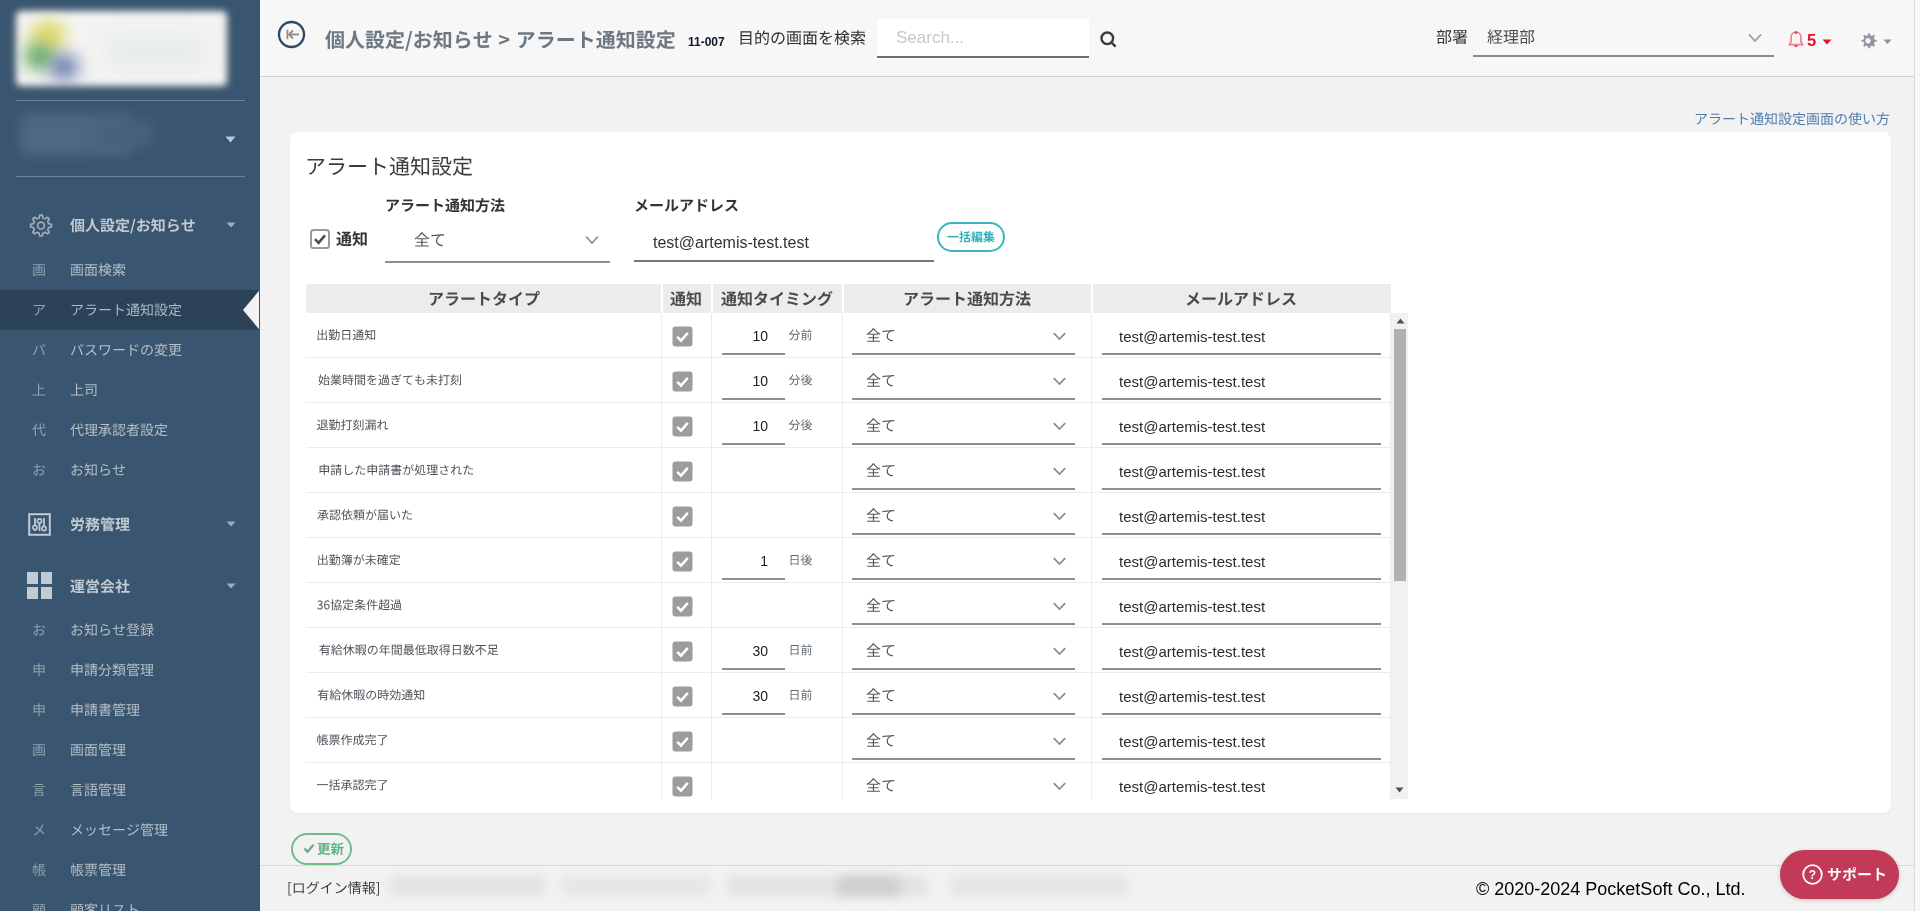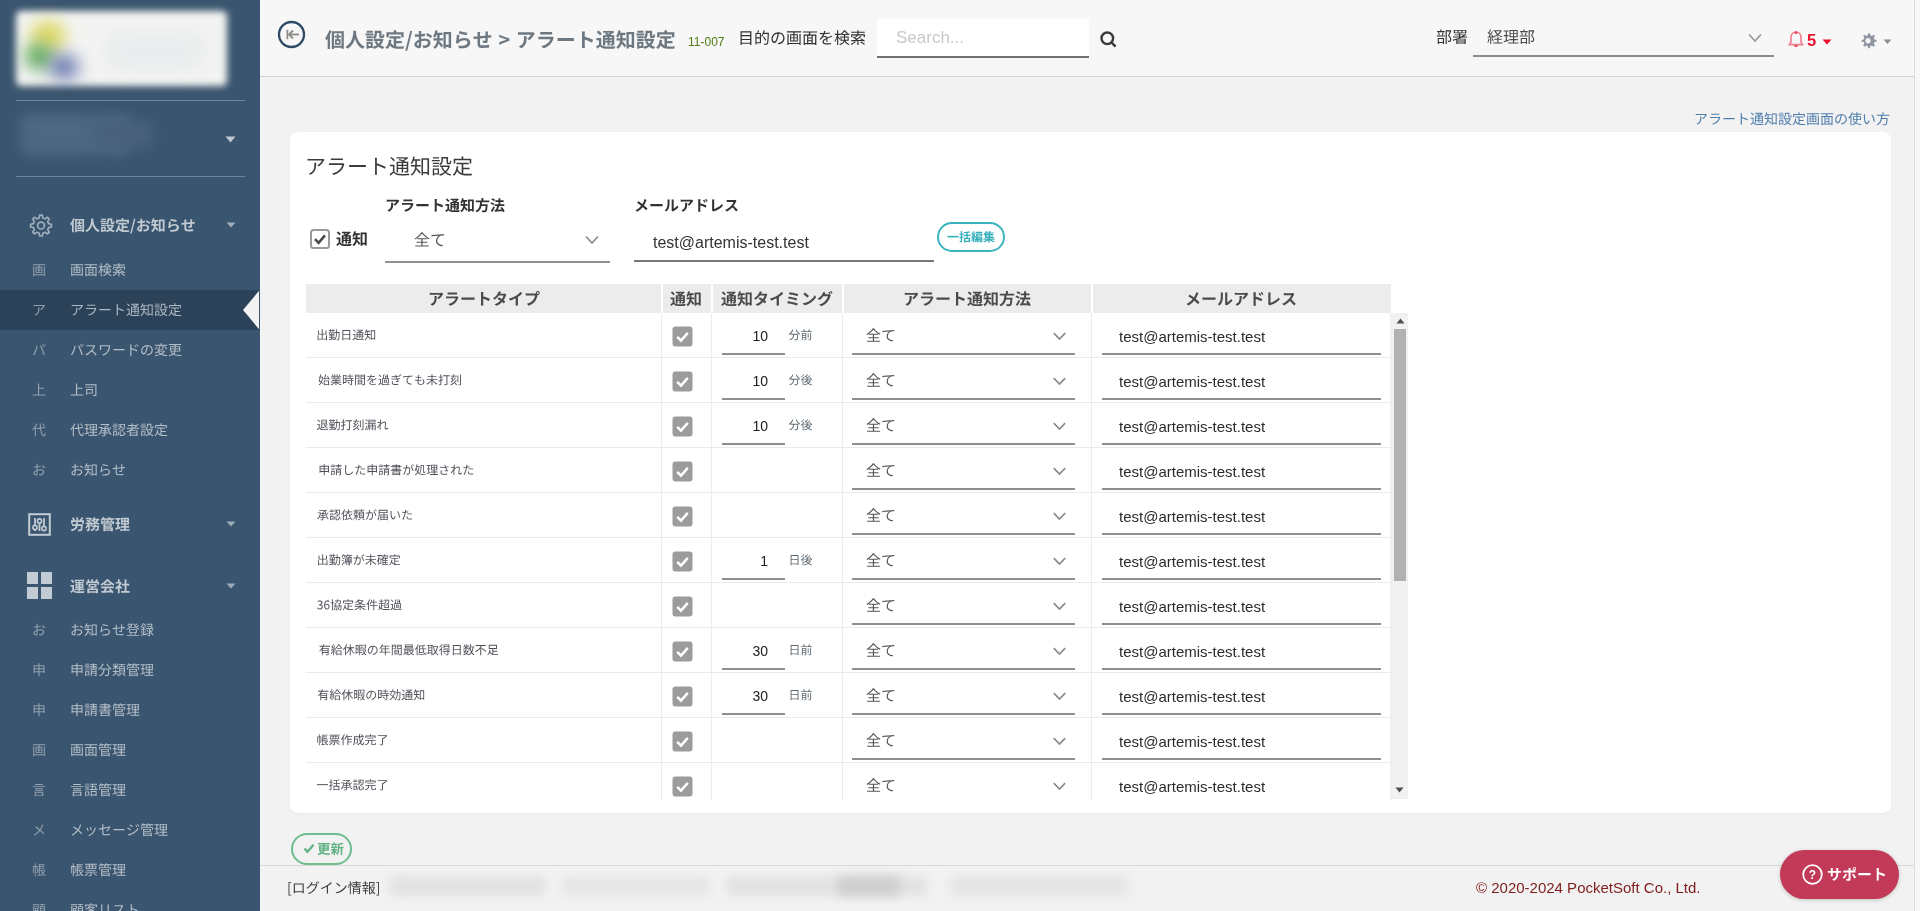--- a/index.html
+++ b/index.html
@@ -196,21 +196,21 @@
       <use href="#g10" x="9537"></use>
       <use href="#g11" x="10537"></use>
       <use href="#g12" x="11537"></use>
       <use href="#g13" x="12537"></use>
       <use href="#g14" x="13537"></use>
       <use href="#g6" x="14537"></use>
       <use href="#g2" x="15537"></use>
       <use href="#g3" x="16537"></use>
     </g>
   </svg>
-<div class="abs" style="left:688px;top:34.5px;font-size:12px;font-weight:normal;color:#4d7c0f">11-007</div>
+<div class="abs" style="left:688px;top:34.5px;font-size:12px;font-weight:bold;color:#0f172a">11-007</div>
 <svg style="position:absolute;left:738.0px;top:30.0px;width:128.00px;height:16px;overflow:visible;" viewBox="0 0 8000 1000" fill="#2F2F2F">
     <g transform="translate(0,860)">
       <use href="#g15" x="0"></use>
       <use href="#g16" x="1000"></use>
       <use href="#g17" x="2000"></use>
       <use href="#g18" x="3000"></use>
       <use href="#g19" x="4000"></use>
       <use href="#g20" x="5000"></use>
       <use href="#g21" x="6000"></use>
       <use href="#g22" x="7000"></use>
@@ -1077,21 +1077,21 @@
       <use href="#g159" x="4338"></use>
       <use href="#g160" x="5338"></use>
       <use href="#g161" x="6338"></use>
     </g>
   </svg>
 <div class="abs" style="left:390px;top:876px;width:155px;height:20px;background:#E2E2E2;border-radius:4px;filter:blur(5px)"></div>
 <div class="abs" style="left:562px;top:876px;width:148px;height:20px;background:#E6E6E6;border-radius:4px;filter:blur(5px)"></div>
 <div class="abs" style="left:727px;top:876px;width:200px;height:20px;background:#E2E2E2;border-radius:4px;filter:blur(5px)"></div>
 <div class="abs" style="left:838px;top:876px;width:62px;height:20px;background:#CFCFCF;border-radius:4px;filter:blur(5px)"></div>
 <div class="abs" style="left:950px;top:876px;width:178px;height:20px;background:#E5E5E5;border-radius:4px;filter:blur(5px)"></div>
-<div class="abs" style="left:1476px;top:879px;font-size:15px;color:#7f1d1d">© 2020-2024 PocketSoft Co., Ltd.</div>
+<div class="abs" style="left:1476px;top:879px;font-size:18px;color:#000000">© 2020-2024 PocketSoft Co., Ltd.</div>
 <div class="abs" style="left:1780px;top:850px;width:119px;height:49px;background:#C23A57;border-radius:24.5px;box-shadow:0 1px 4px rgba(0,0,0,0.2)"></div>
 <svg class="abs" style="left:1802px;top:864px" width="21" height="21" viewBox="0 0 21 21">
 <circle cx="10.5" cy="10.5" r="9.3" fill="none" stroke="#FFF" stroke-width="1.8"></circle>
 <text x="10.5" y="15" font-family="Liberation Sans" font-size="12px" font-weight="bold" fill="#FFF" text-anchor="middle">?</text>
 </svg>
 <svg style="position:absolute;left:1827.0px;top:867.0px;width:60.00px;height:15px;overflow:visible;" viewBox="0 0 4000 1000" fill="#FFFFFF">
     <g transform="translate(0,860)">
       <use href="#g162" x="0"></use>
       <use href="#g163" x="1000"></use>
       <use href="#g12" x="2000"></use>

